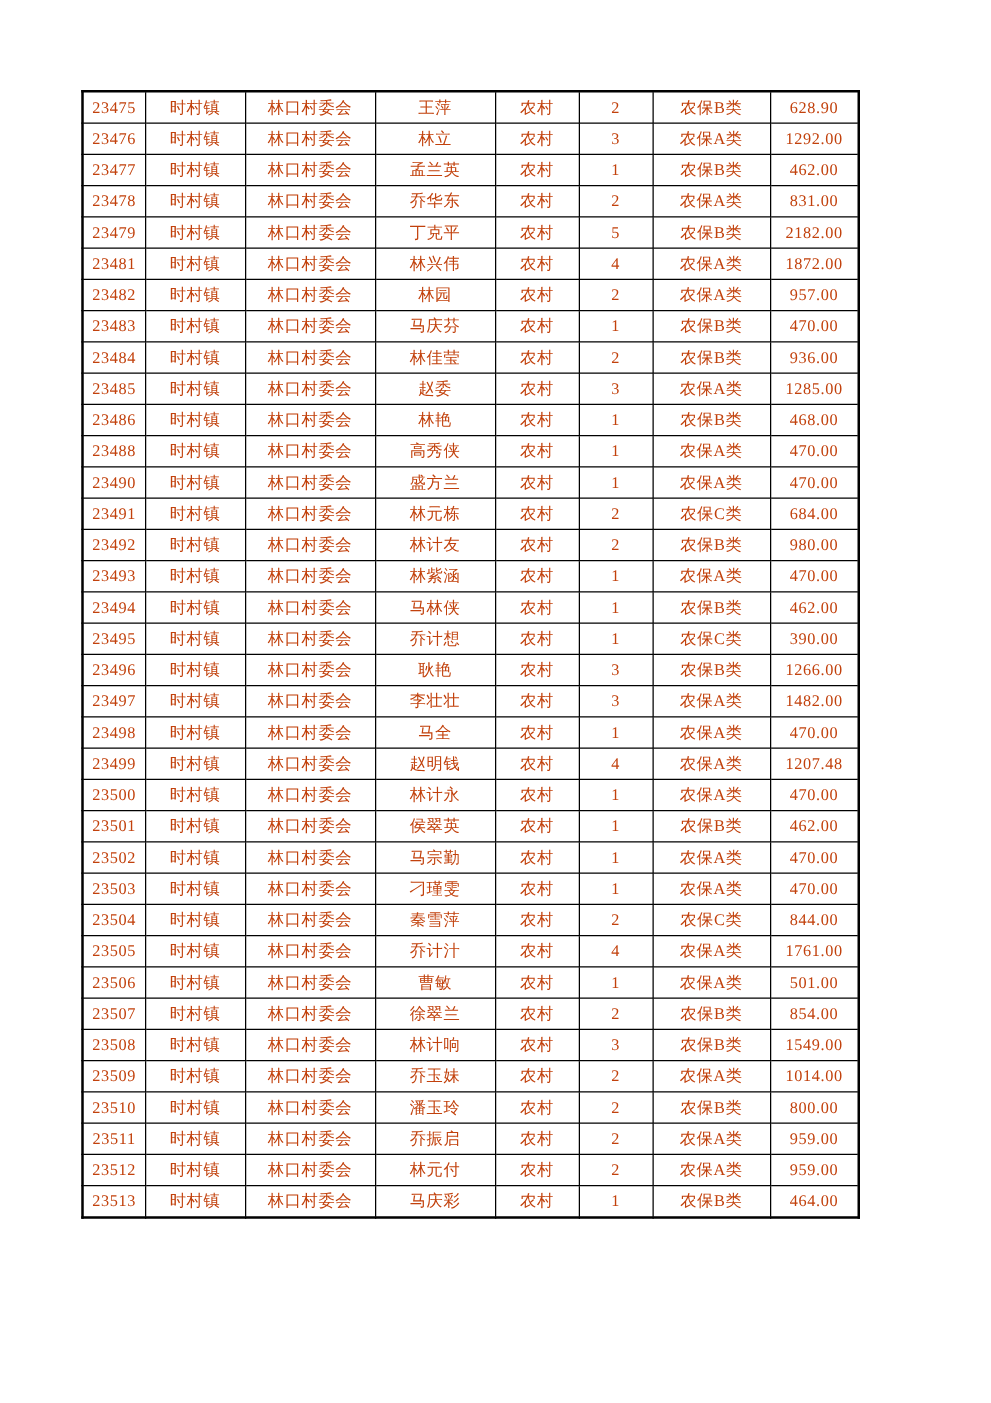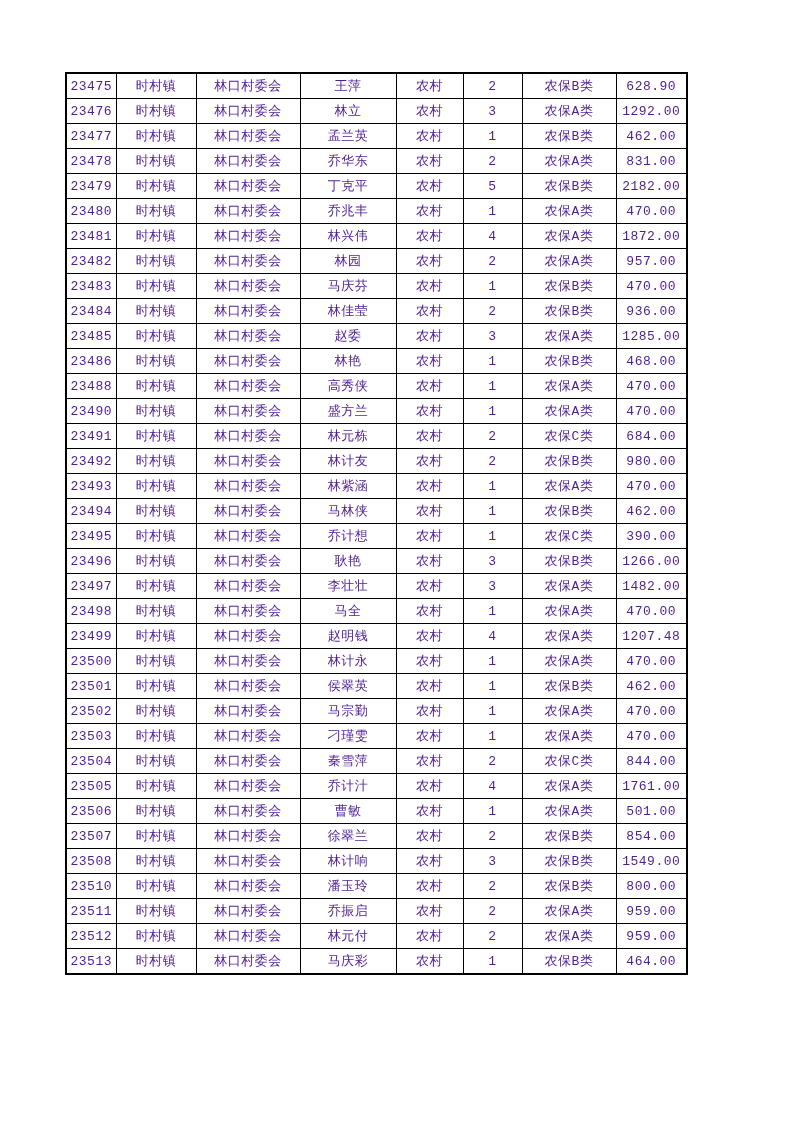--- a/index.html
+++ b/index.html
@@ -6,22 +6,22 @@
     margin: 0;
     padding: 0;
     background: #ffffff;
   }
   .page {
     position: relative;
     width: 793px;
     height: 1122px;
     background: #ffffff;
     overflow: hidden;
-    font-family: Liberation Mono, monospace;
-    color: #4c1d95;
+    font-family: Liberation Serif, serif;
+    color: #c2410c;
   }
   table.records {
     position: absolute;
     left: 65px;
     top: 72px;
     width: 621px;
     border-collapse: collapse;
     table-layout: fixed;
     border: 2px solid #000;
   }
@@ -112,30 +112,20 @@
           <td class="col-0">23479</td>
           <td class="col-1">时村镇</td>
           <td class="col-2">林口村委会</td>
           <td class="col-3">丁克平</td>
           <td class="col-4">农村</td>
           <td class="col-5">5</td>
           <td class="col-6">农保B类</td>
           <td class="col-7">2182.00</td>
         </tr>
         <tr>
-          <td class="col-0">23480</td>
-          <td class="col-1">时村镇</td>
-          <td class="col-2">林口村委会</td>
-          <td class="col-3">乔兆丰</td>
-          <td class="col-4">农村</td>
-          <td class="col-5">1</td>
-          <td class="col-6">农保A类</td>
-          <td class="col-7">470.00</td>
-        </tr>
-        <tr>
           <td class="col-0">23481</td>
           <td class="col-1">时村镇</td>
           <td class="col-2">林口村委会</td>
           <td class="col-3">林兴伟</td>
           <td class="col-4">农村</td>
           <td class="col-5">4</td>
           <td class="col-6">农保A类</td>
           <td class="col-7">1872.00</td>
         </tr>
         <tr>
@@ -380,20 +370,30 @@
         </tr>
         <tr>
           <td class="col-0">23508</td>
           <td class="col-1">时村镇</td>
           <td class="col-2">林口村委会</td>
           <td class="col-3">林计响</td>
           <td class="col-4">农村</td>
           <td class="col-5">3</td>
           <td class="col-6">农保B类</td>
           <td class="col-7">1549.00</td>
+        </tr>
+        <tr>
+          <td class="col-0">23509</td>
+          <td class="col-1">时村镇</td>
+          <td class="col-2">林口村委会</td>
+          <td class="col-3">乔玉妹</td>
+          <td class="col-4">农村</td>
+          <td class="col-5">2</td>
+          <td class="col-6">农保A类</td>
+          <td class="col-7">1014.00</td>
         </tr>
         <tr>
           <td class="col-0">23510</td>
           <td class="col-1">时村镇</td>
           <td class="col-2">林口村委会</td>
           <td class="col-3">潘玉玲</td>
           <td class="col-4">农村</td>
           <td class="col-5">2</td>
           <td class="col-6">农保B类</td>
           <td class="col-7">800.00</td>

